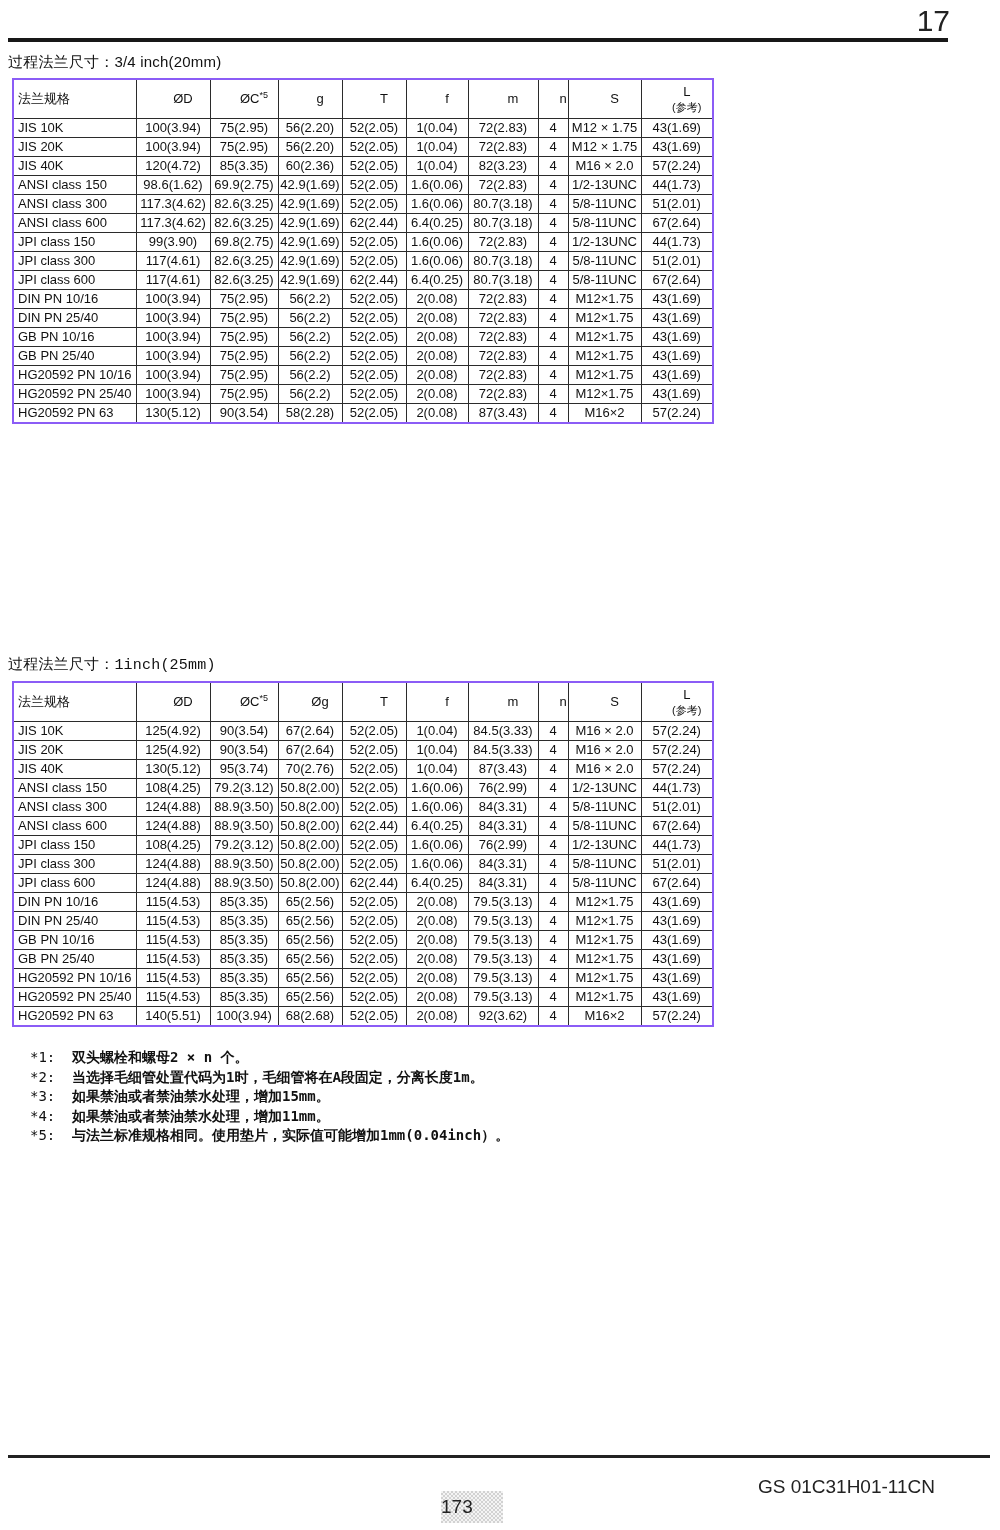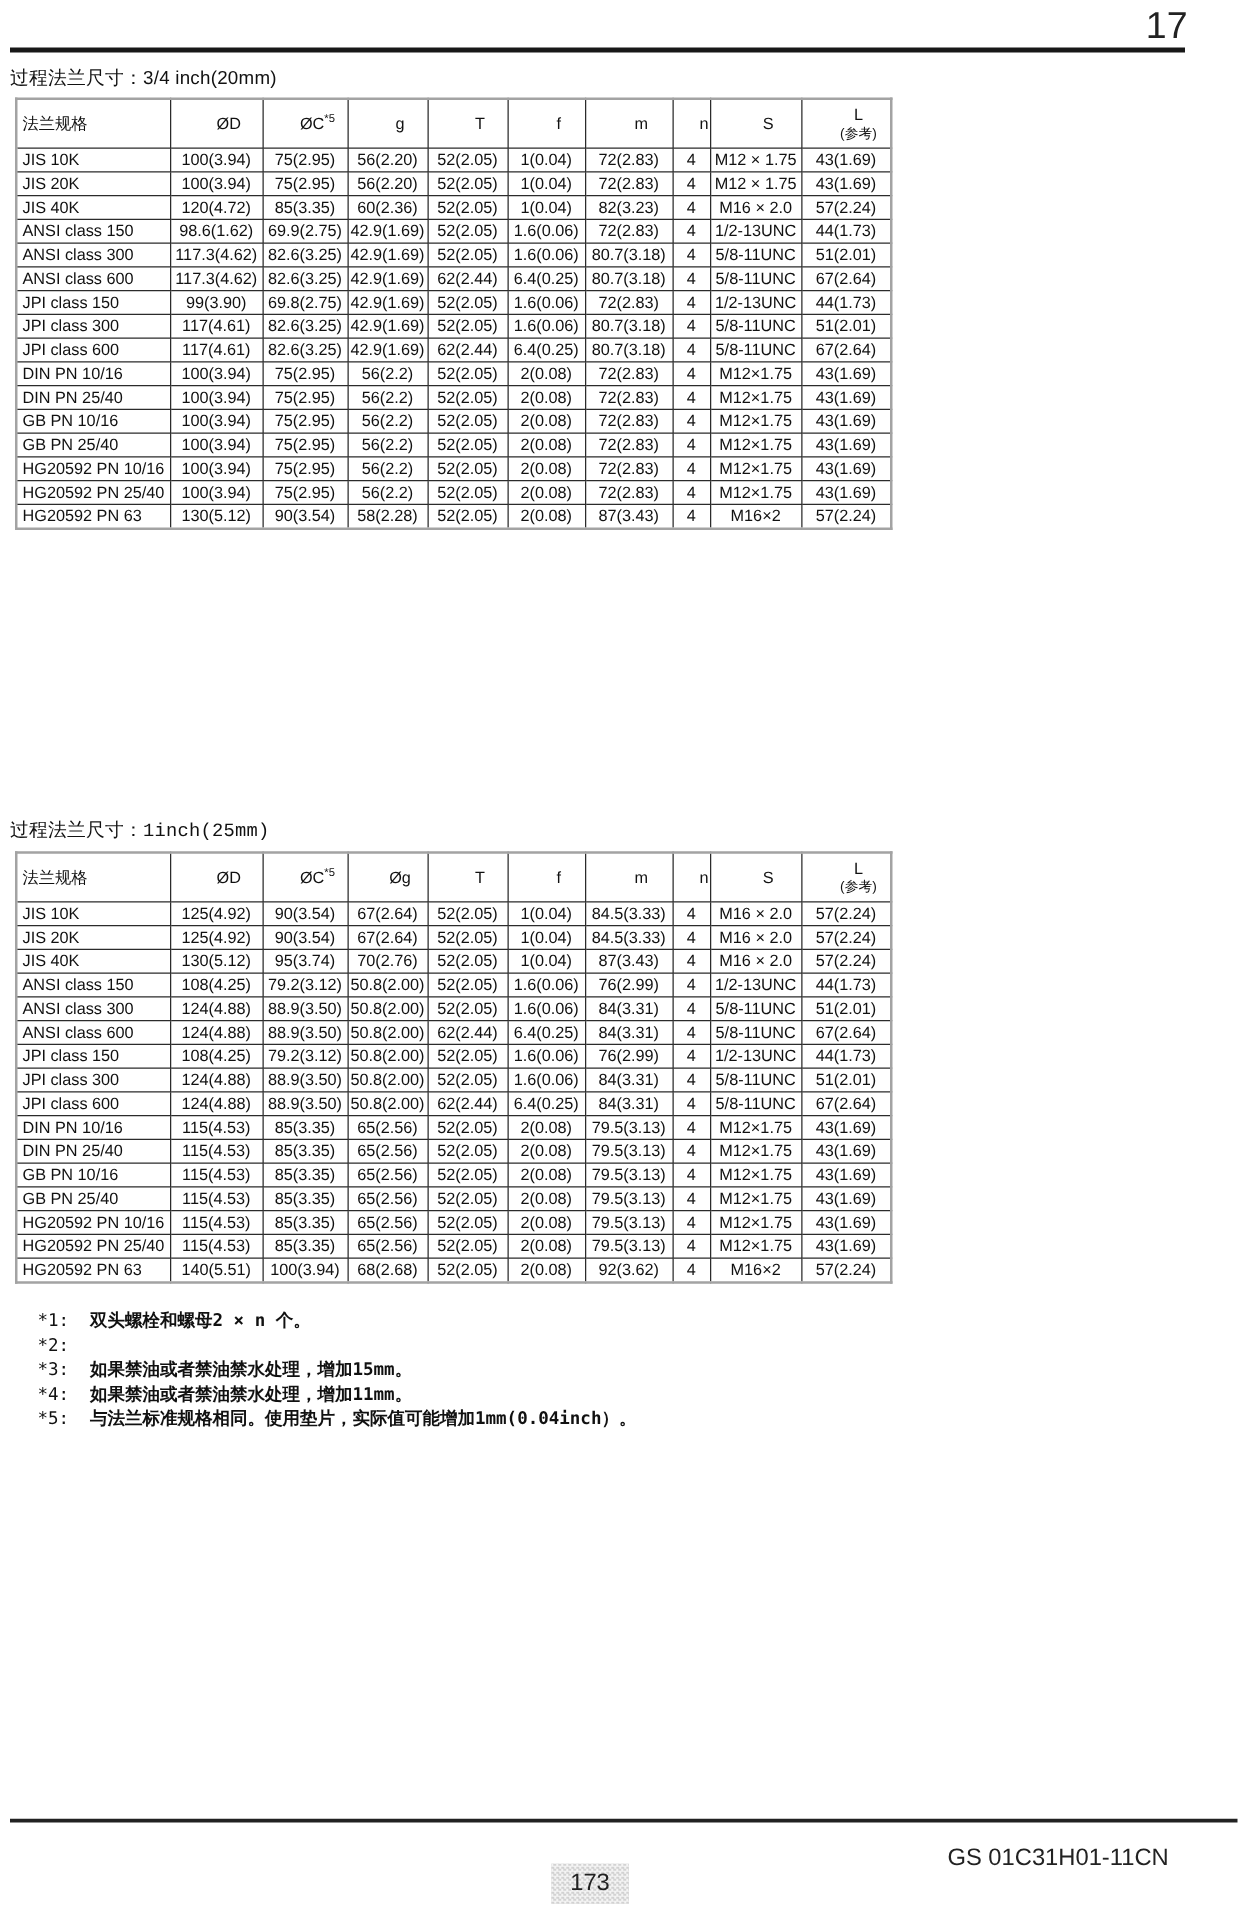--- a/index.html
+++ b/index.html
@@ -7,42 +7,42 @@
         font-family:"Liberation Sans",sans-serif;color:#1c1c1c;overflow:hidden;}
 
   .top-page-num{position:absolute;top:4px;right:50px;font-size:30px;color:#222;margin-left:30px;}
   .rule-top{position:absolute;left:8px;top:38px;width:940px;height:4px;background:#181818;}
 
   .tbl-title{position:absolute;left:8px;font-size:15px;color:#111;letter-spacing:.2px;}
   .tbl-title.t1{top:53px;}
   .tbl-title.t2{top:655px;font-family:Liberation Mono, monospace;}
 
   table.dim{position:absolute;left:12px;border-collapse:collapse;table-layout:fixed;
-            width:700px;border:2px solid #a3a3a3;background:#fff;}
+            width:700px;border:2px solid #8b5cf6;background:#fff;}
   table.dim.t1{top:78px;}
   table.dim.t2{top:681px;}
   table.dim th,table.dim td{border:1px solid #2b2b2b;font-size:13px;font-weight:normal;
             text-align:center;padding:0 1px;white-space:nowrap;overflow:hidden;
             color:#111;line-height:1.15;}
   table.dim td{height:18px;}
   table.dim thead th{height:38px;vertical-align:middle;padding-left:21px;}
   table.dim th.spec,table.dim td.spec{text-align:left;padding-left:4px;}
   table.dim sup{font-size:9px;vertical-align:super;line-height:0;}
   table.dim .lsub{font-size:11px;margin-top:1px;}
 
   .footnotes{position:absolute;left:30px;top:1048px;
              font-family:"DejaVu Sans Mono",monospace;font-size:14px;color:#111;}
   .footnote{display:flex;line-height:19.5px;}
   .fn-label{width:42px;flex:0 0 42px;}
   .fn-text{white-space:pre-wrap;font-weight:bold;}
 
   .rule-bottom{position:absolute;left:8px;top:1455px;width:982px;height:3px;background:#222;}
   .gs-code{position:absolute;top:1476px;right:65px;font-size:19px;color:#222;}
   .bottom-page-num{position:absolute;left:441px;top:1491px;width:62px;height:32px;
-      line-height:32px;text-align:center;font-size:19px;color:#222;
+      line-height:32px;text-align:left;font-size:19px;color:#222;
       background-color:#dedede;
       background-image:repeating-conic-gradient(#d2d2d2 0% 25%, #f4f4f4 0% 50%);
       background-size:4px 4px;}
 </style>
 </head>
 <body>
 
 <div class="page">
 
   <div class="top-page-num">17</div>
@@ -502,20 +502,21 @@
       </tbody>
   </table>
 
   <div class="footnotes">
       <div class="footnote">
         <span class="fn-label">*1:</span>
         <span class="fn-text">双头螺栓和螺母2 × n 个。</span>
       </div>
       <div class="footnote">
         <span class="fn-label">*2:</span>
+        <span class="fn-text">当选择毛细管处置代码为1时，毛细管将在A段固定，分离长度1m。</span>
       </div>
       <div class="footnote">
         <span class="fn-label">*3:</span>
         <span class="fn-text">如果禁油或者禁油禁水处理，增加15mm。</span>
       </div>
       <div class="footnote">
         <span class="fn-label">*4:</span>
         <span class="fn-text">如果禁油或者禁油禁水处理，增加11mm。</span>
       </div>
       <div class="footnote">

